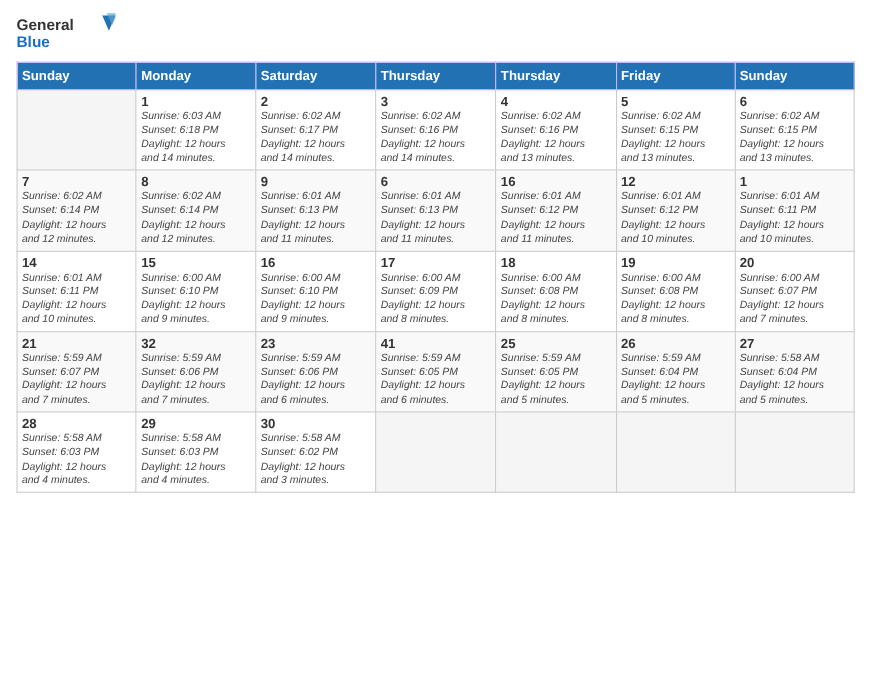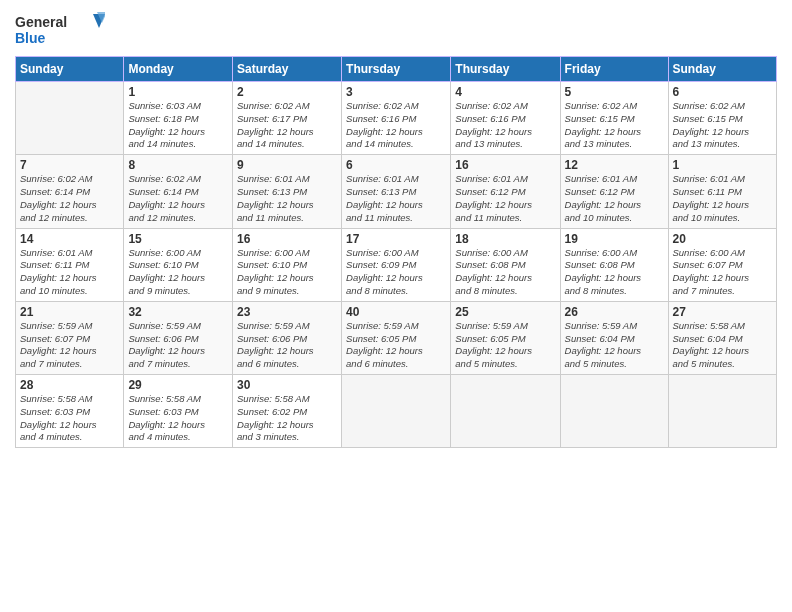--- a/index.html
+++ b/index.html
@@ -276,21 +276,21 @@
 and 7 minutes.</div>
           </td>
           <td>
             <span class="day-num">23</span>
             <div class="day-info" style="white-space: pre-line;">Sunrise: 5:59 AM
 Sunset: 6:06 PM
 Daylight: 12 hours
 and 6 minutes.</div>
           </td>
           <td>
-            <span class="day-num">40</span>
+            <span class="day-num">41</span>
             <div class="day-info" style="white-space: pre-line;">Sunrise: 5:59 AM
 Sunset: 6:05 PM
 Daylight: 12 hours
 and 6 minutes.</div>
           </td>
           <td>
             <span class="day-num">25</span>
             <div class="day-info" style="white-space: pre-line;">Sunrise: 5:59 AM
 Sunset: 6:05 PM
 Daylight: 12 hours

